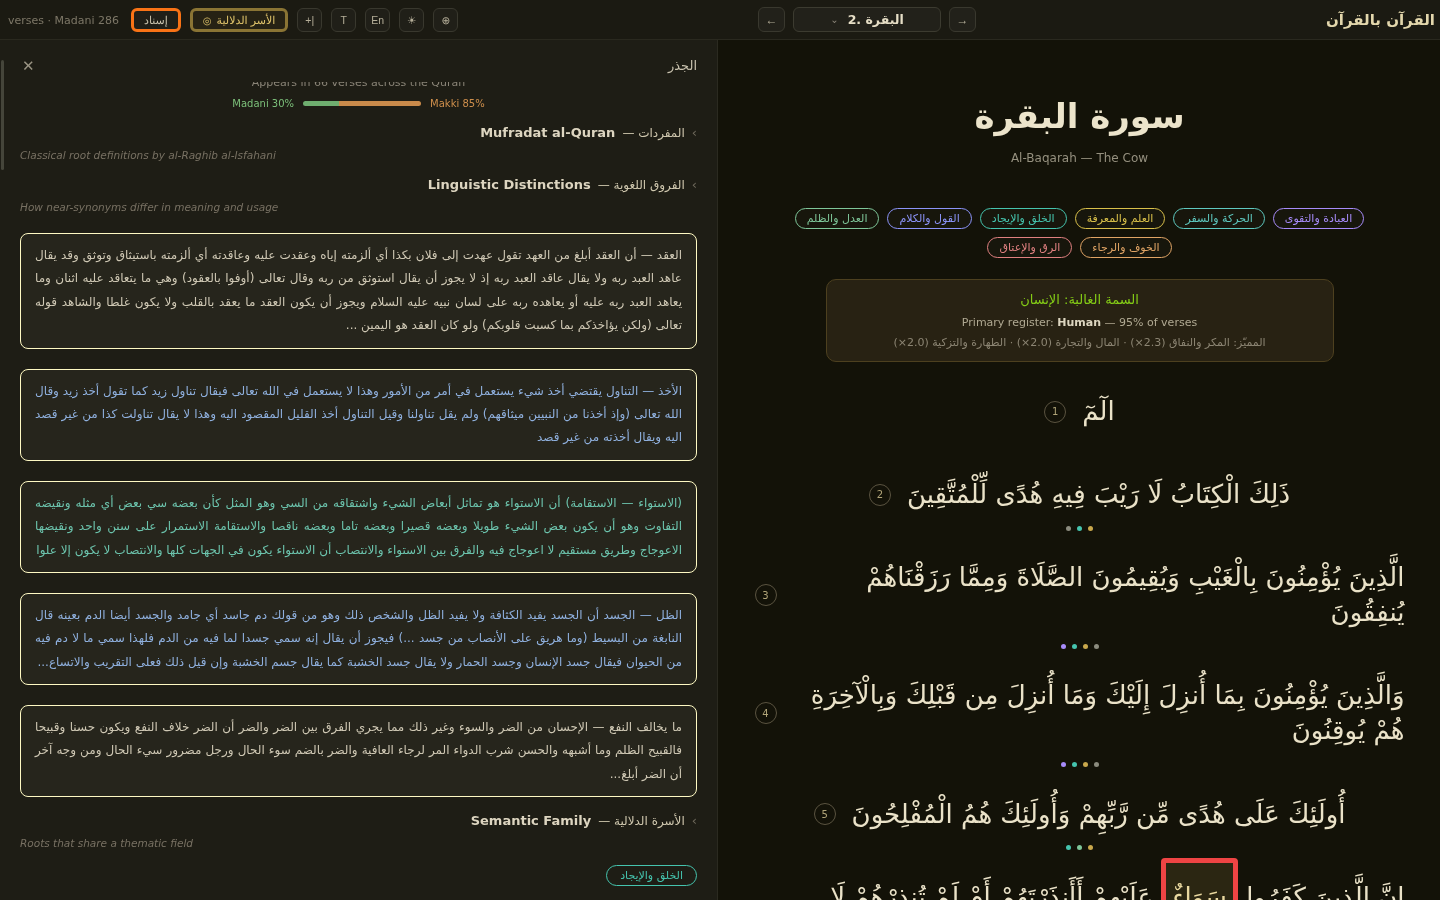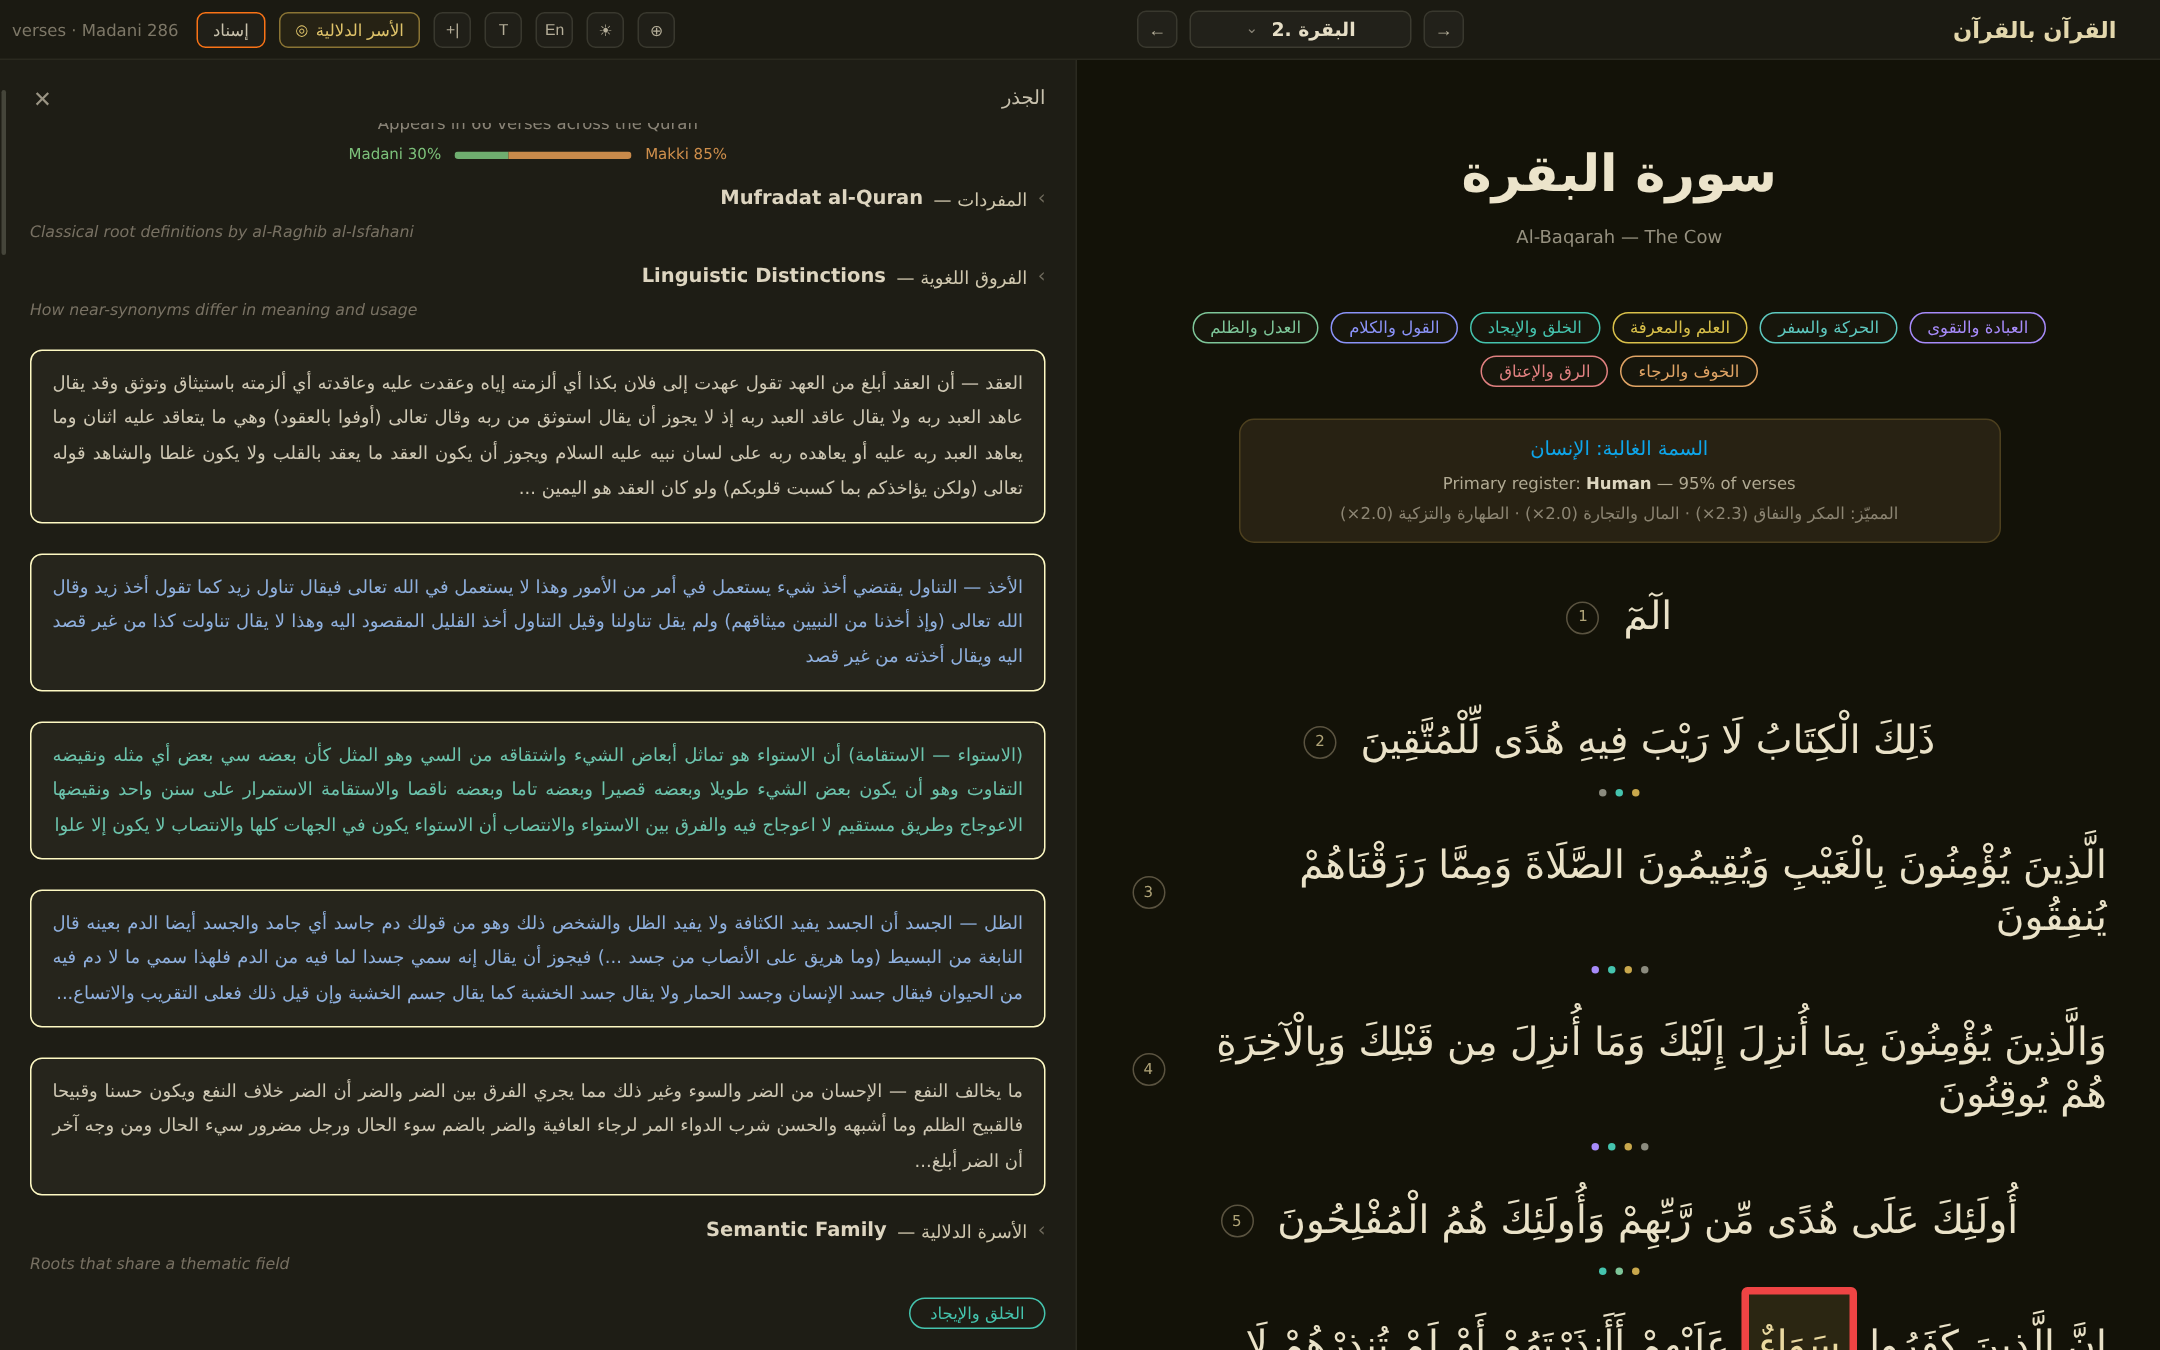--- a/index.html
+++ b/index.html
@@ -2,32 +2,32 @@
 <html lang="ar"><head>
 <meta charset="utf-8">
 <style>
   * { margin:0; padding:0; box-sizing:border-box; }
   html,body { width:1440px; height:900px; overflow:hidden; background:#131208;
     font-family:"DejaVu Sans", sans-serif; }
 
   
   .topbar { position:absolute; top:0; left:0; width:1440px; height:40px;
     background:#1b1a12; border-bottom:1px solid #2a291f; z-index:30; }
-  .tb-title { position:absolute; right:29px; top:50%; transform:translateY(-50%);
+  .tb-title { position:absolute; right:5px; top:50%; transform:translateY(-50%);
     color:#e3d7ac; font-size:15px; font-weight:bold; }
   .tb-center { position:absolute; left:758px; top:7px; display:flex; gap:8px; align-items:center; }
   .nav-btn { width:27px; height:25px; background:#22211a; border:1px solid #39382e;
     border-radius:6px; color:#b5ae99; font-size:12px; cursor:pointer; }
   .surah-select { min-width:148px; height:25px; background:#22211a; border:1px solid #3c3b30;
     border-radius:6px; display:flex; align-items:center; justify-content:center; gap:9px;
     color:#e6dec6; font-size:12.5px; font-weight:bold; padding:0 10px; cursor:pointer; }
   .sel-chev { color:#8a8477; font-size:10px; font-weight:normal; }
   .tb-left { position:absolute; left:8px; top:8px; display:flex; gap:9px; align-items:center; }
   .tb-meta { color:#7d7767; font-size:11px; margin-right:3px; }
-  .tb-btn { background:#201f18; border:1px solid #f97316; border-radius:6px; color:#c9c2ad;
+  .tb-btn { background:#201f18; border:3px solid #f97316; border-radius:6px; color:#c9c2ad;
     font-size:11px; padding:0 10px; height:24px; display:flex; align-items:center; gap:5px; cursor:pointer; }
   .tb-btn.active { border-color:#8a7434; color:#dfc36a; background:#262214; }
   .dot-ic { font-size:10px; color:#dfc36a; }
   .icon-btn { width:25px; height:24px; background:#201f18; border:1px solid #39382e;
     border-radius:6px; color:#b5ae99; font-size:10.5px; display:flex; align-items:center;
     justify-content:center; cursor:pointer; }
 
   
   .panel { position:absolute; left:0; top:40px; width:718px; bottom:0; background:#1e1d15;
     border-right:1px solid #2b2a20; }
@@ -61,21 +61,21 @@
   
   .main { position:absolute; left:719px; right:0; top:40px; bottom:0; background:#131208; overflow:hidden; }
   .main-inner { width:650px; margin:0 auto; }
   .surah-title { font-size:34px; color:#ece4cb; text-align:center; margin-top:56px; font-weight:bold; }
   .surah-sub { text-align:center; color:#95907f; font-size:12px; margin-top:15px; }
   .tags { display:flex; justify-content:center; gap:8px; margin-top:43px; direction:rtl; flex-wrap:wrap; }
   .tag { border:1px solid; border-radius:12px; padding:3px 11px; font-size:11px; cursor:pointer;
     background:rgba(255,255,255,0.02); }
   .reg-box { width:508px; margin:21px auto 0; background:#282213; border:1px solid #4d401f;
     border-radius:10px; padding:12px 16px; text-align:center; }
-  .reg-l1 { color:#0ea5e9; font-size:13px; }
+  .reg-l1 { color:#84cc16; font-size:13px; }
   .reg-l2 { color:#b0a992; font-size:11px; margin-top:9px; }
   .reg-l2 b { color:#ddd6c0; }
   .reg-l3 { color:#8c8573; font-size:11px; margin-top:7px; direction:rtl; }
   .verses { margin-top:32px; }
   .verse { margin-bottom:25px; }
   .verse-line { display:flex; justify-content:center; align-items:center; gap:16px; direction:rtl; }
   .vtext { font-size:26px; color:#eae2c8; line-height:1.35; }
   .vnum { width:22px; height:22px; border:1px solid #5a5340; border-radius:50%; color:#b0a478;
     font-size:10px; display:flex; align-items:center; justify-content:center; flex:none; cursor:pointer; }
   .vdots { display:flex; justify-content:center; gap:6px; height:14px; margin-top:9px; align-items:center; }

